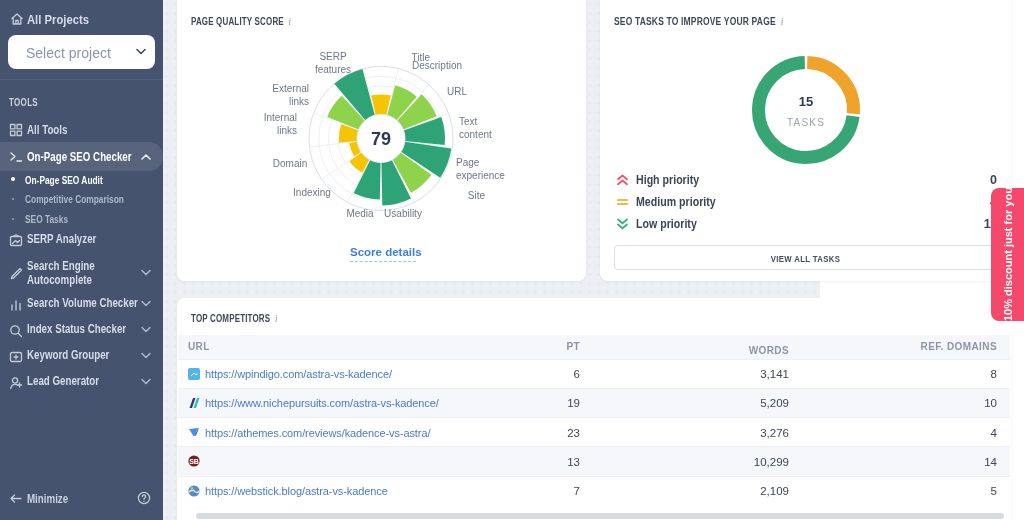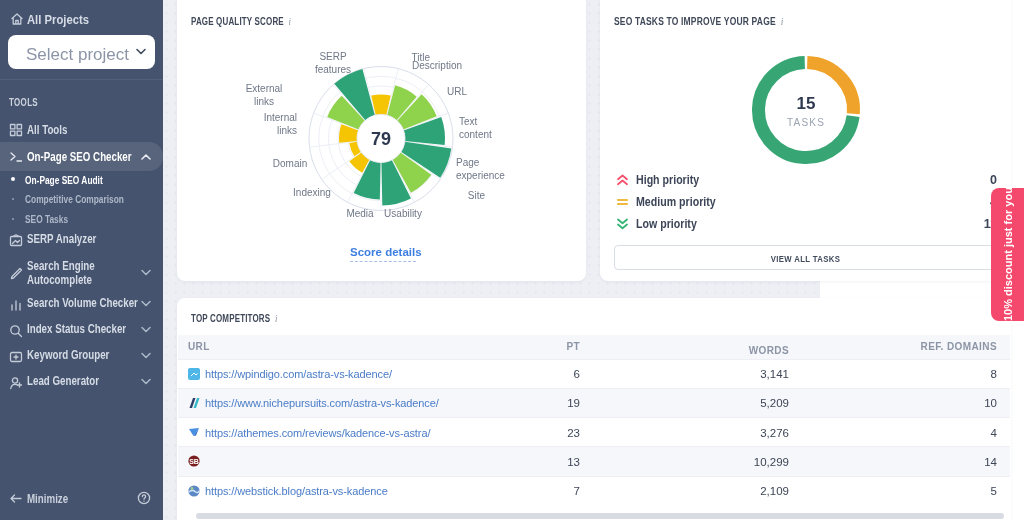--- a/index.html
+++ b/index.html
@@ -4,21 +4,21 @@
 html,body{width:1024px;height:520px;overflow:hidden;font-family:"Liberation Sans",sans-serif}
 #page{position:relative;width:820px;height:520px;background:#EDEFF4;background-image:radial-gradient(circle,#E5E8EE 1px,rgba(0,0,0,0) 1.2px);background-size:9px 9px}
 .abs{position:absolute}
 .card{position:absolute;background:#fff;border-radius:8px;box-shadow:0 1px 3px rgba(40,50,80,.06)}
 .chead{position:absolute;font-size:10px;font-weight:bold;color:#3F4859;letter-spacing:.2px;transform:scaleX(.8);transform-origin:0 50%;white-space:nowrap}
 .info{font-size:11px;font-style:italic;font-family:"Liberation Serif",serif;color:#8A93A3;font-weight:normal}
 
 #side{position:absolute;left:0;top:0;width:163px;height:520px;background:#45536E}
 .sit{position:absolute;font-size:12.5px;font-weight:bold;color:#D6DCE6;transform:scaleX(.78);transform-origin:0 50%;white-space:nowrap}
 #selbox{position:absolute;left:8px;top:35px;width:147px;height:34px;background:#fff;border-radius:8px}
-#selbox span{position:absolute;left:18px;top:10px;font-size:17px;color:#8C95A7}
+#selbox span{position:absolute;left:18px;top:10px;font-size:14px;color:#8C95A7}
 
 .trow{position:absolute;left:178px;width:832px;height:29.3px}
 .trow .lnk{position:absolute;left:27px;top:8.5px;font-size:11px;letter-spacing:-.1px;color:#4A7CC7}
 .tnum{position:absolute;top:8.5px;font-size:11.5px;color:#3D4656;text-align:right}
 .thc{position:absolute;font-size:10px;font-weight:bold;color:#8C95A6;letter-spacing:.4px}
 .fav{position:absolute;left:10px;top:8px;width:12px;height:12px}
 </style><style>.plab{font-size:10px;color:#6F7787;line-height:12.5px}.subit{font-size:11px;font-weight:bold;color:#AEB8C8;transform:scaleX(.76);transform-origin:0 50%;white-space:nowrap}</style></head><body>
 <div id="page">
     <div id="side"></div>
     <svg class="abs" style="left:10px;top:12px" width="14" height="14" viewBox="0 0 14 14" fill="none" stroke="#C4CCD9" stroke-width="1.3" stroke-linecap="round" stroke-linejoin="round">
@@ -151,33 +151,33 @@
     <div class="abs plab" style="left:392.0px;top:60px;width:90px;text-align:center">Description</div>
     <div class="abs plab" style="left:412.0px;top:86px;width:90px;text-align:center">URL</div>
     <div class="abs plab" style="left:456px;top:157px;width:90px;text-align:left">Page<br>experience</div>
     <div class="abs plab" style="left:459px;top:116px;width:90px;text-align:left">Text<br>content</div>
     <div class="abs plab" style="left:395.0px;top:190px;width:90px;text-align:right">Site</div>
     <div class="abs plab" style="left:358.0px;top:208px;width:90px;text-align:center">Usability</div>
     <div class="abs plab" style="left:315.0px;top:208px;width:90px;text-align:center">Media</div>
     <div class="abs plab" style="left:267.0px;top:187px;width:90px;text-align:center">Indexing</div>
     <div class="abs plab" style="left:245.0px;top:158px;width:90px;text-align:center">Domain</div>
     <div class="abs plab" style="left:207px;top:112px;width:90px;text-align:right">Internal<br>links</div>
-    <div class="abs plab" style="left:219px;top:83px;width:90px;text-align:center">External<br>links</div>
+    <div class="abs plab" style="left:219px;top:83px;width:90px;text-align:right">External<br>links</div>
     <div class="abs plab" style="left:288.0px;top:51px;width:90px;text-align:center">SERP<br>features</div>
 <div class="abs" style="left:381px;top:138.5px;width:0;height:0">
       <div style="position:absolute;left:-30px;top:-10px;width:60px;text-align:center;font-size:18px;font-weight:bold;color:#2E3950">79</div>
     </div>
 <div class="abs" style="left:350px;top:246px;width:66px;text-align:center;font-size:11.5px;font-weight:bold;color:#3E7EE0;border-bottom:1px dashed #A8BFE8;padding-bottom:3px;white-space:nowrap">Score details</div>
 
 <div class="chead" style="left:614px;top:15px;transform:scaleX(.85)">SEO TASKS TO IMPROVE YOUR PAGE&nbsp;&nbsp;<span class="info">i</span></div>
 <svg width="116" height="116" viewBox="0 0 116 116" style="position:absolute;left:748px;top:52px">
       <path d="M59.24 10.52 A47.50 47.50 0 0 1 105.35 61.73" stroke="#F0A32B" stroke-width="13" fill="none"></path>
       <path d="M105.09 64.20 A47.50 47.50 0 1 1 56.76 10.52" stroke="#37A674" stroke-width="13" fill="none"></path>
     </svg>
-<div class="abs" style="left:756px;top:94px;width:100px;text-align:center;font-size:17px;font-weight:bold;color:#2E3950">15</div>
+<div class="abs" style="left:756px;top:94px;width:100px;text-align:center;font-size:13px;font-weight:bold;color:#2E3950">15</div>
 <div class="abs" style="left:756px;top:117px;width:100px;text-align:center;font-size:10px;color:#9BA3B0;letter-spacing:1.2px">TASKS</div>
 <svg class="abs" style="left:616px;top:174px" width="13" height="12" viewBox="0 0 13 12" fill="none" stroke="#F4516C" stroke-width="1.8" stroke-linecap="round" stroke-linejoin="round">
       <path d="M2 5.2 L6.5 1.5 L11 5.2 M2 10.2 L6.5 6.5 L11 10.2"></path>
     </svg>
     <div class="abs" style="left:636px;top:173px;font-size:12.5px;font-weight:bold;color:#3C4557;transform:scaleX(.85);transform-origin:0 50%;white-space:nowrap">High priority</div>
     <div class="abs" style="left:897px;top:173px;width:100px;text-align:right;font-size:12.5px;font-weight:bold;color:#3C4557">0</div>
     <svg class="abs" style="left:616px;top:196px" width="13" height="12" viewBox="0 0 13 12" fill="none" stroke="#EFBA41" stroke-width="2.2" stroke-linecap="round">
       <path d="M2 4 H11 M2 8 H11"></path>
     </svg>
     <div class="abs" style="left:636px;top:195px;font-size:12.5px;font-weight:bold;color:#3C4557;transform:scaleX(.85);transform-origin:0 50%;white-space:nowrap">Medium priority</div>

